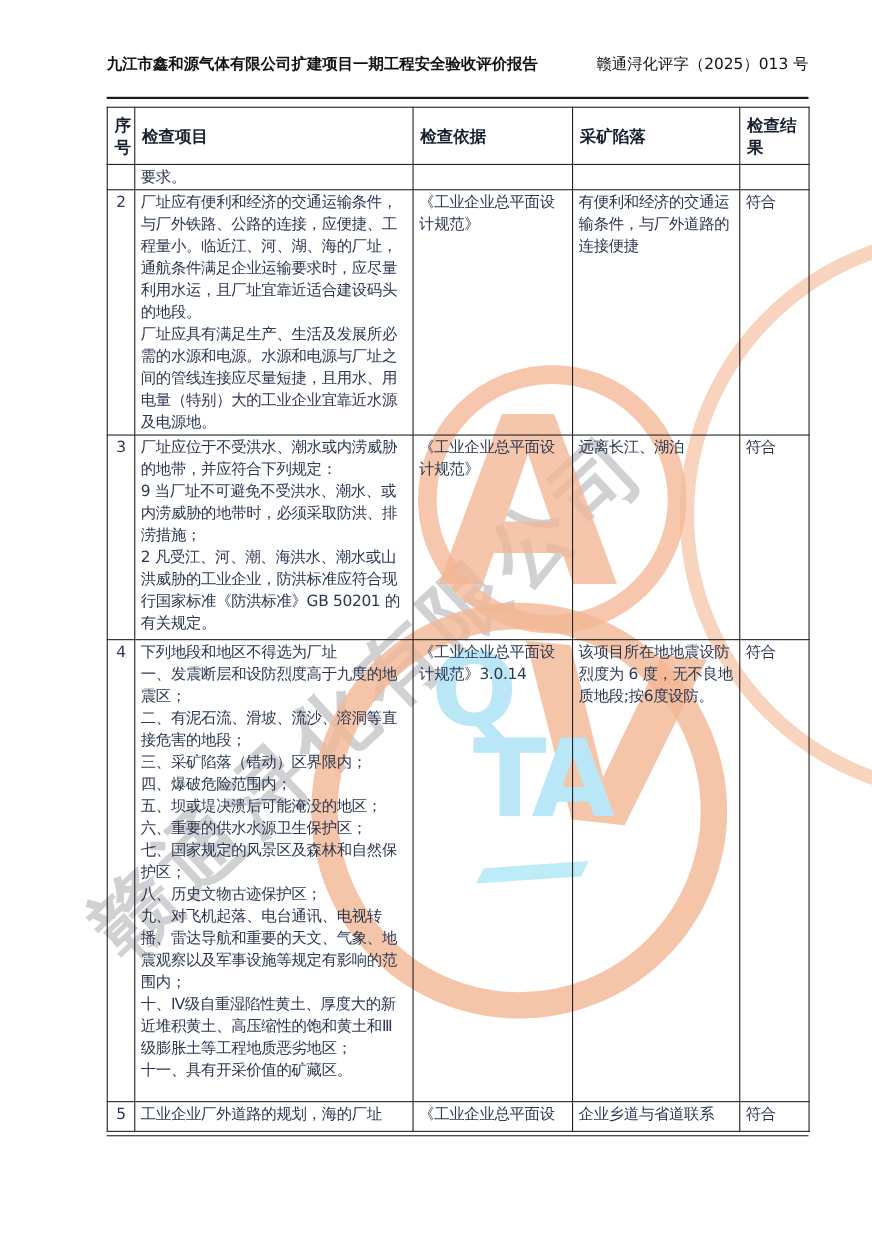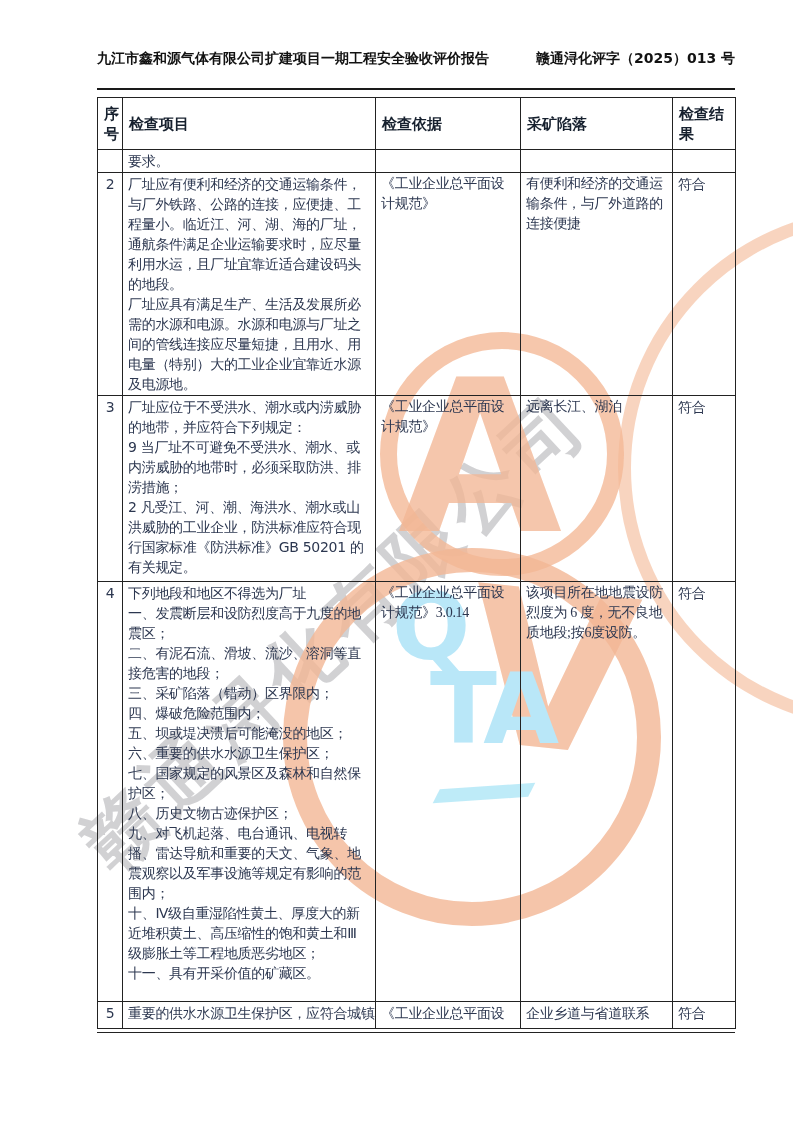--- a/index.html
+++ b/index.html
@@ -5,34 +5,34 @@
   * { margin:0; padding:0; box-sizing:border-box; }
   body { background:#e8e8e8; font-family:"DejaVu Sans","Liberation Sans",sans-serif; }
   .page { position:relative; width:793px; height:1122px; background:#ffffff;
           margin:0 auto; overflow:hidden; }
 
   
   .doc-header { position:absolute; left:97px; top:50px; width:638px;
                 display:flex; justify-content:space-between; align-items:flex-end;
                 padding-bottom:20px; border-bottom:2px solid #1a1a1a;
                 font-size:14px; font-weight:bold; color:#121212; z-index:2; }
-  .doc-header .right { font-weight:bold; }
+  .doc-header .right { font-weight:normal; }
 
   
   table.checklist { position:absolute; left:97px; top:97px; width:638px;
                     border-collapse:collapse; table-layout:fixed; z-index:2;padding-left:19px; }
   table.checklist th, table.checklist td { border:1.5px solid #222; overflow:hidden; }
   table.checklist th { font-size:15px; font-weight:bold; color:#16202e;
                        text-align:left; padding:2px 6px; line-height:20px; vertical-align:middle; }
   th.c-no { text-align:center; padding:2px 1px; }
   table.checklist td { font-size:14px; color:#2c3750; line-height:20px;
                        padding:1px 5px; vertical-align:top; letter-spacing:-0.3px; }
   td.num { text-align:center; vertical-align:middle; }
   td.item { white-space:pre-wrap; }
-  td.mid { vertical-align:middle;font-family:Liberation Serif, serif; }
+  td.mid { vertical-align:middle; }
   td.result { vertical-align:top; padding-top:2px; }
   tr.r-head { height:52px; } tr.r-a { height:22px; } tr.r-2 { height:221px; }
   tr.r-3 { height:186px; } tr.r-4 { height:420px; } tr.r-5 { height:27px; }
   tr.r-5 td { white-space:nowrap; }
 
   
   .wm { position:absolute; inset:0; z-index:1; pointer-events:none; }
   .wm * { position:absolute; }
   .wm-gray-text { left:96px; top:806px; width:840px; font-size:74px; font-weight:bold;
                   color:#8e8e94; opacity:0.40; letter-spacing:8px; white-space:nowrap;
@@ -133,21 +133,21 @@
 八、历史文物古迹保护区；
 九、对飞机起落、电台通讯、电视转播、雷达导航和重要的天文、气象、地震观察以及军事设施等规定有影响的范围内；
 十、Ⅳ级自重湿陷性黄土、厚度大的新近堆积黄土、高压缩性的饱和黄土和Ⅲ级膨胀土等工程地质恶劣地区；
 十一、具有开采价值的矿藏区。</td>
         <td class="mid">《工业企业总平面设计规范》3.0.14</td>
         <td class="mid">该项目所在地地震设防烈度为 6 度，无不良地质地段;按6度设防。</td>
         <td class="result">符合</td>
       </tr>
       <tr class="r-5">
         <td class="num">5</td>
-        <td class="item">重要的供水水源卫生保护区，应符合城镇</td>
+        <td class="item">工业企业厂外道路的规划，海的厂址</td>
         <td>《工业企业总平面设</td>
         <td>企业乡道与省道联系</td>
         <td class="result">符合</td>
       </tr>
     </tbody>
   </table>
 
   <div class="footer-rule"></div>
 
 </div>

